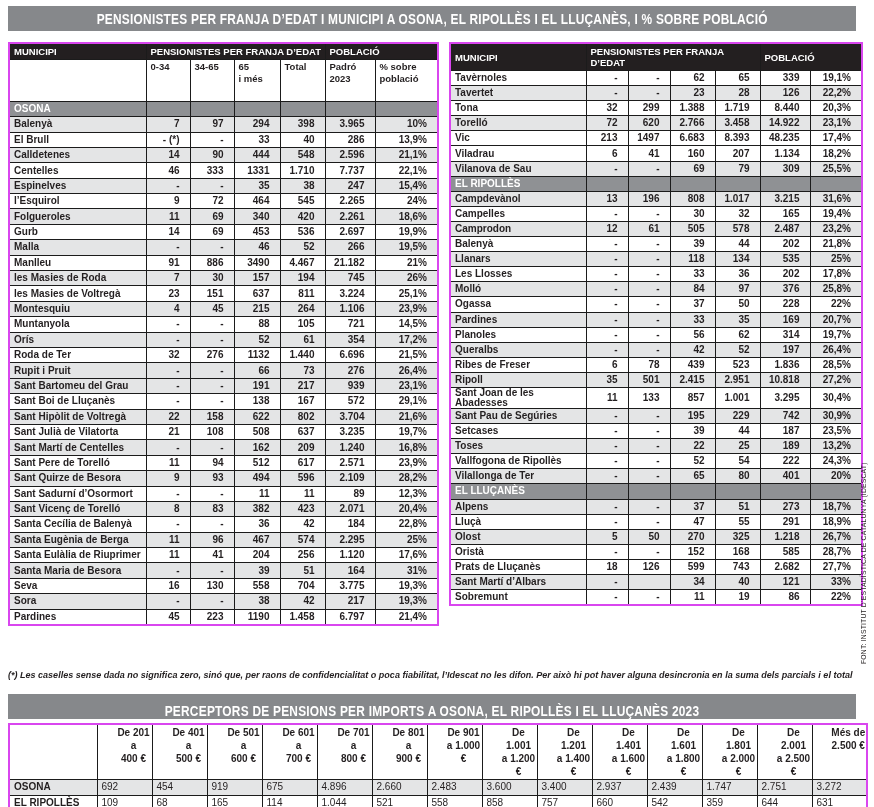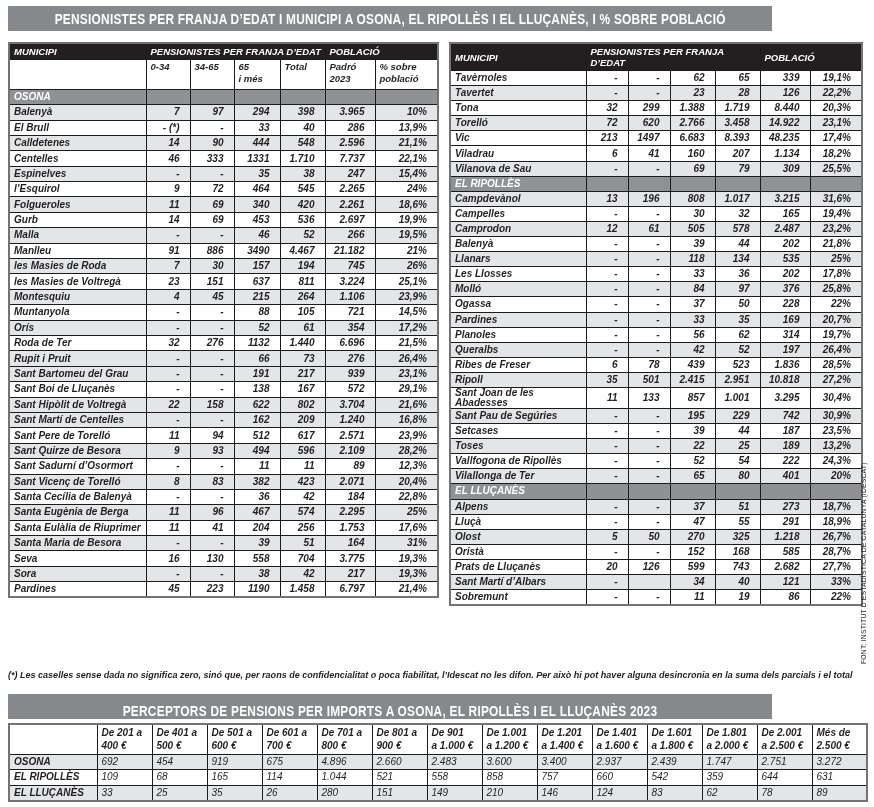--- a/index.html
+++ b/index.html
@@ -6,48 +6,48 @@
   html,body { background:#ffffff; }
   body {
     width:874px; height:807px; position:relative; overflow:hidden;
     font-family:"Liberation Sans","DejaVu Sans",sans-serif;
     color:var(--c-text,#231f20);
   }
   .page { position:absolute; inset:0; }
 
   
   .bar {
-    position:absolute; left:8px; width:764px; height:25px;
+    position:absolute; left:8px; width:848px; height:25px;
     background:var(--c-title-bar,#86888b); color:#ffffff;
     display:flex; align-items:center; justify-content:center;
   }
   .bar .bar-text {
     display:inline-block; white-space:nowrap; font-weight:bold; font-size:14.5px;
     transform:scaleX(0.82); letter-spacing:0.3px;
   }
   .title-top { top:6px; }
   .title-bottom { top:694px;align-items:flex-end; }
 
   
-  table { border-collapse:collapse; table-layout:fixed; position:absolute; background:#4d7c0f; border:2px solid #737373;font-style:italic; }
+  table { border-collapse:collapse; table-layout:fixed; position:absolute; background:#4d7c0f; border:2px solid #d946ef; }
   th, td { border:1px solid #1b1b1b; overflow:hidden; }
 
   .muni-table { top:42px; }
   .muni-table.left  { left:8px;  width:429px; }
   .muni-table.right { left:449px; width:412px; }
 
   .head-black th {
     background:var(--c-table-header,#231f20); color:#fff;
     font-size:9.5px; font-weight:bold; text-align:left;
     padding:2px 0 2px 4px; height:15px; border-color:#1b1b1b;
   }
   .head-sub th {
     background:#fff; color:var(--c-text,#231f20);
     font-size:9.5px; font-weight:bold; text-align:left; vertical-align:top;
-    padding:1px 0 4px 4px; white-space:pre-line; line-height:1.25; height:28px;
+    padding:1px 0 16px 4px; white-space:pre-line; line-height:1.25; height:28px;
   }
   .muni-table tbody td { font-size:10px; height:15.4px; line-height:1; }
   .muni-table.right tbody td { height:15.1px; }
   .muni-cell { text-align:left; padding-left:4px; font-weight:bold; }
   .num-cell  { text-align:right; padding-right:10px; font-weight:bold; }
   .row-gray td  { background:var(--c-row-stripe,#e4e5e6); }
   .row-white td { background:#ffffff; }
   .section-row td {
     background:var(--c-section-row,#8f9194); color:#fff;
     font-weight:bold; text-align:left; padding-left:4px; font-size:10px;
@@ -64,22 +64,22 @@
   .source {
     position:absolute; left:860px; top:392px; height:272px;
     writing-mode:vertical-rl; transform:rotate(180deg);
     font-size:6.8px; white-space:nowrap; letter-spacing:0.2px;
     color:var(--c-text,#231f20);
   }
 
   
   .bottom-table { left:8px; top:723px; width:858px; }
   .bottom-table th {
-    background:#fff; font-size:10px; font-weight:bold; text-align:left; vertical-align:top;
-    padding:1px 0 1px 4px; white-space:pre-line; line-height:1.3; height:30px;
+    background:#fff; font-size:10px; font-weight:bold; text-align:center; vertical-align:top;
+    padding:1px 0 1px 18px; white-space:pre-line; line-height:1.3; height:30px;
   }
   .bottom-table td { font-size:10px; height:15.5px; text-align:left; padding-left:4px; line-height:1; }
   .bottom-table .row-label { font-weight:bold; }
   .bottom-table .amount-cell { font-weight:normal; }
 </style>
 </head>
 <body>
 
 <div class="page">
 
@@ -299,20 +299,29 @@
         </tr>
         <tr class="row-gray">
           <td class="muni-cell">Sant Hipòlit de Voltregà</td>
           <td class="num-cell">22</td>
           <td class="num-cell">158</td>
           <td class="num-cell">622</td>
           <td class="num-cell">802</td>
           <td class="num-cell">3.704</td>
           <td class="num-cell">21,6%</td>
         </tr>
+        <tr class="row-white">
+          <td class="muni-cell">Sant Julià de Vilatorta</td>
+          <td class="num-cell">21</td>
+          <td class="num-cell">108</td>
+          <td class="num-cell">508</td>
+          <td class="num-cell">637</td>
+          <td class="num-cell">3.235</td>
+          <td class="num-cell">19,7%</td>
+        </tr>
         <tr class="row-gray">
           <td class="muni-cell">Sant Martí de Centelles</td>
           <td class="num-cell">-</td>
           <td class="num-cell">-</td>
           <td class="num-cell">162</td>
           <td class="num-cell">209</td>
           <td class="num-cell">1.240</td>
           <td class="num-cell">16,8%</td>
         </tr>
         <tr class="row-white">
@@ -368,21 +377,21 @@
           <td class="num-cell">574</td>
           <td class="num-cell">2.295</td>
           <td class="num-cell">25%</td>
         </tr>
         <tr class="row-white">
           <td class="muni-cell">Santa Eulàlia de Riuprimer</td>
           <td class="num-cell">11</td>
           <td class="num-cell">41</td>
           <td class="num-cell">204</td>
           <td class="num-cell">256</td>
-          <td class="num-cell">1.753</td>
+          <td class="num-cell">1.120</td>
           <td class="num-cell">17,6%</td>
         </tr>
         <tr class="row-gray">
           <td class="muni-cell">Santa Maria de Besora</td>
           <td class="num-cell">-</td>
           <td class="num-cell">-</td>
           <td class="num-cell">39</td>
           <td class="num-cell">51</td>
           <td class="num-cell">164</td>
           <td class="num-cell">31%</td>
@@ -718,21 +727,21 @@
           <td class="muni-cell">Oristà</td>
           <td class="num-cell">-</td>
           <td class="num-cell">-</td>
           <td class="num-cell">152</td>
           <td class="num-cell">168</td>
           <td class="num-cell">585</td>
           <td class="num-cell">28,7%</td>
         </tr>
         <tr class="row-white">
           <td class="muni-cell">Prats de Lluçanès</td>
-          <td class="num-cell">20</td>
+          <td class="num-cell">18</td>
           <td class="num-cell">126</td>
           <td class="num-cell">599</td>
           <td class="num-cell">743</td>
           <td class="num-cell">2.682</td>
           <td class="num-cell">27,7%</td>
         </tr>
         <tr class="row-gray">
           <td class="muni-cell">Sant Martí d’Albars</td>
           <td class="num-cell">-</td>
           <td class="num-cell"></td>

